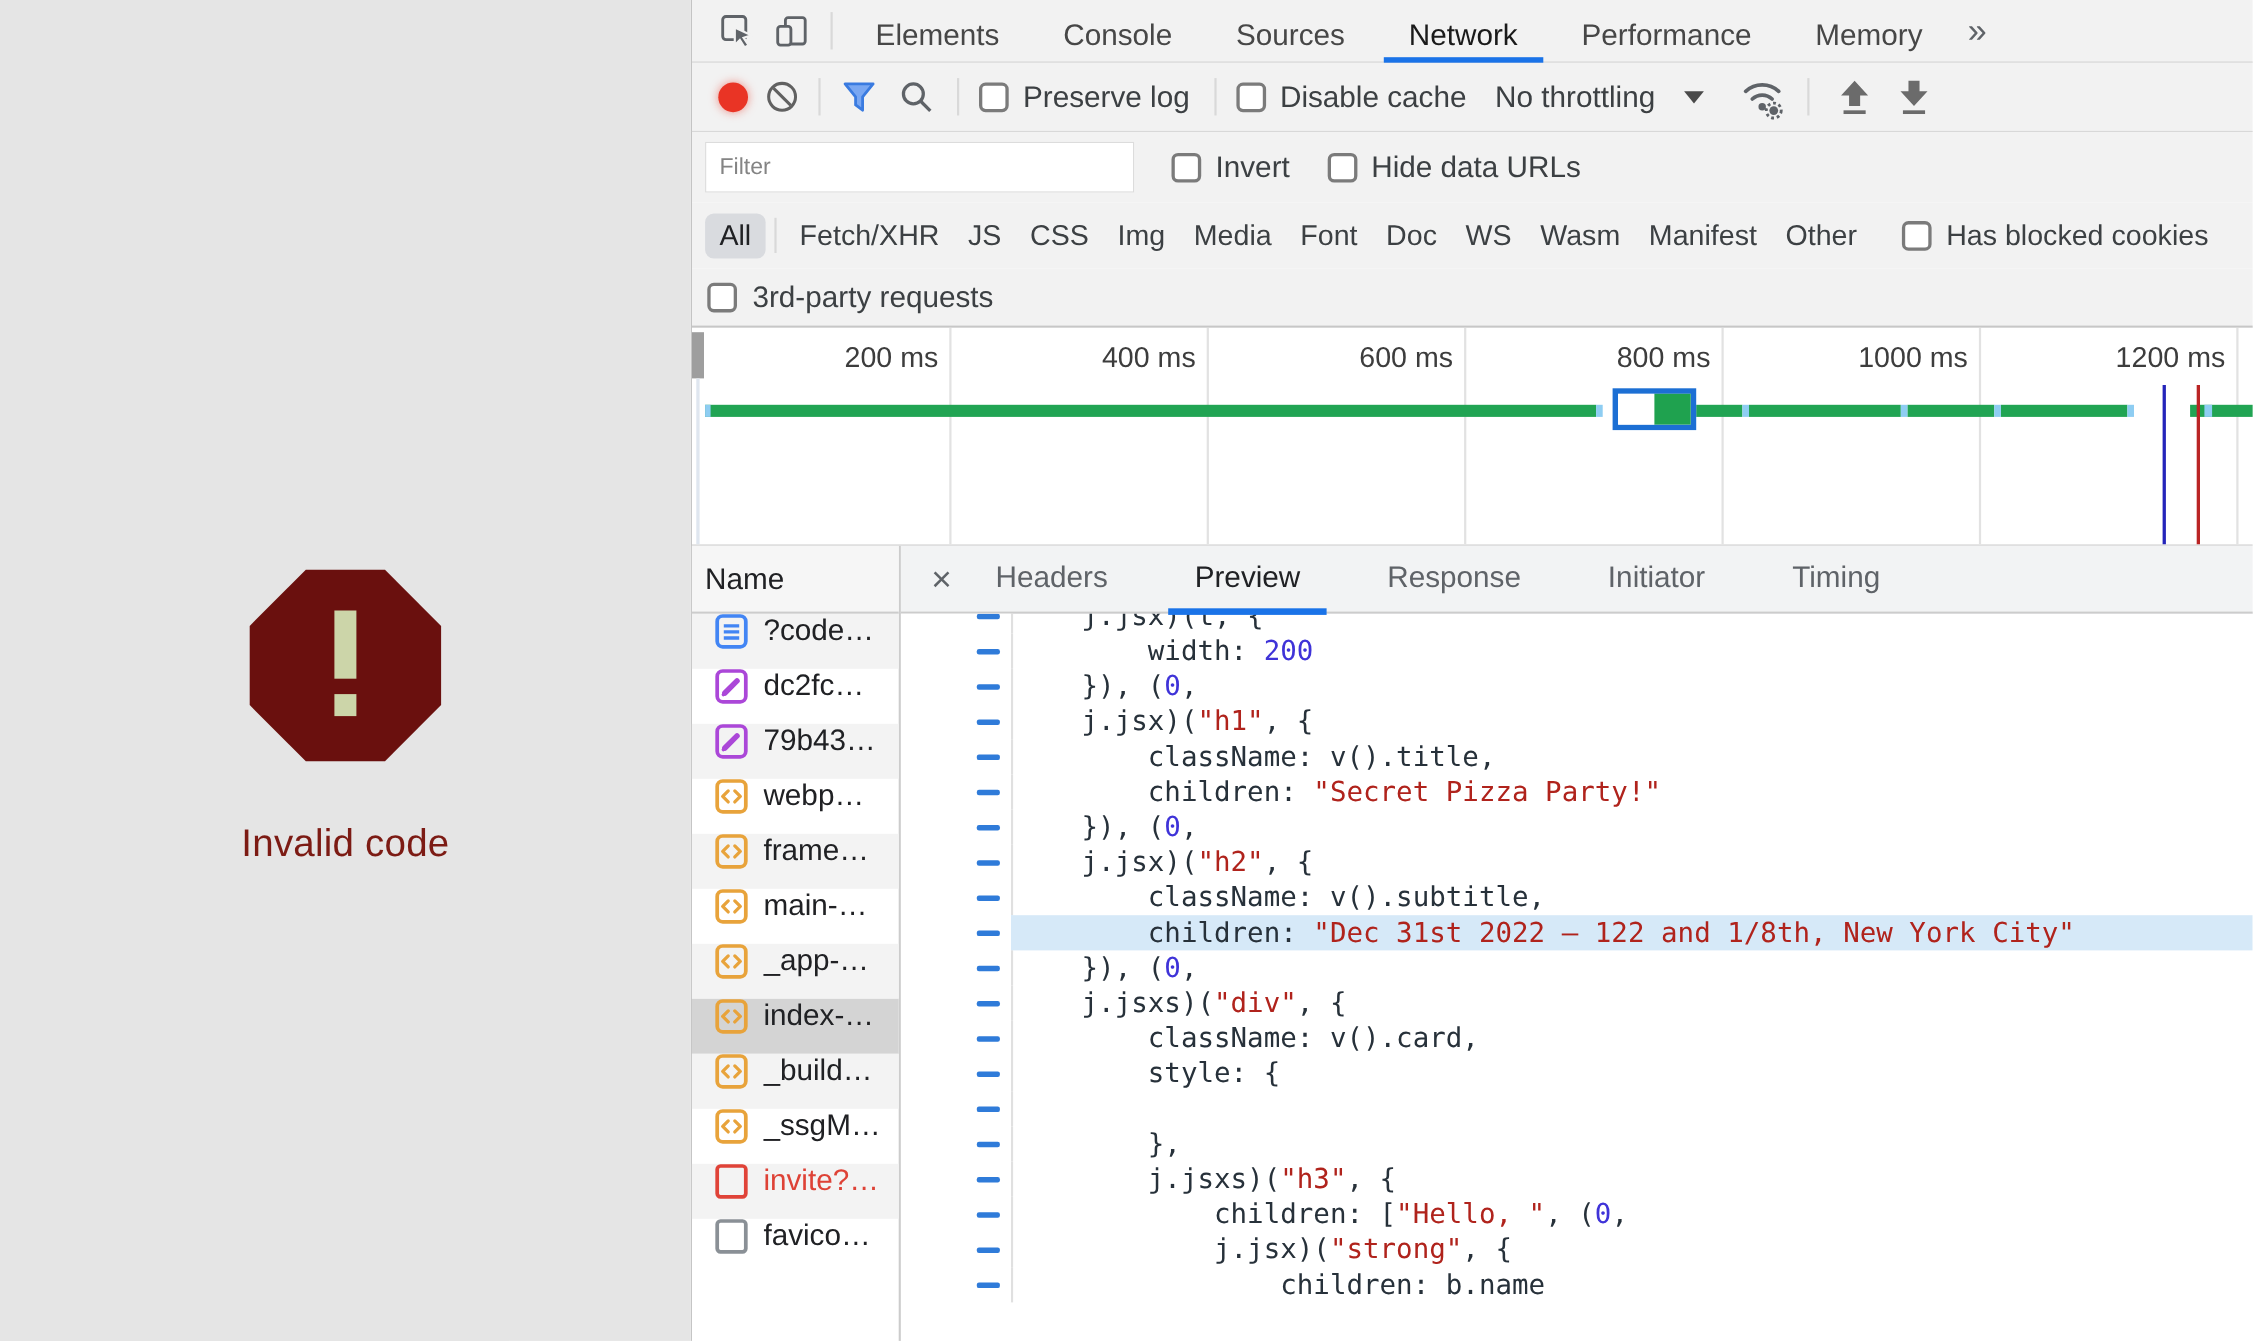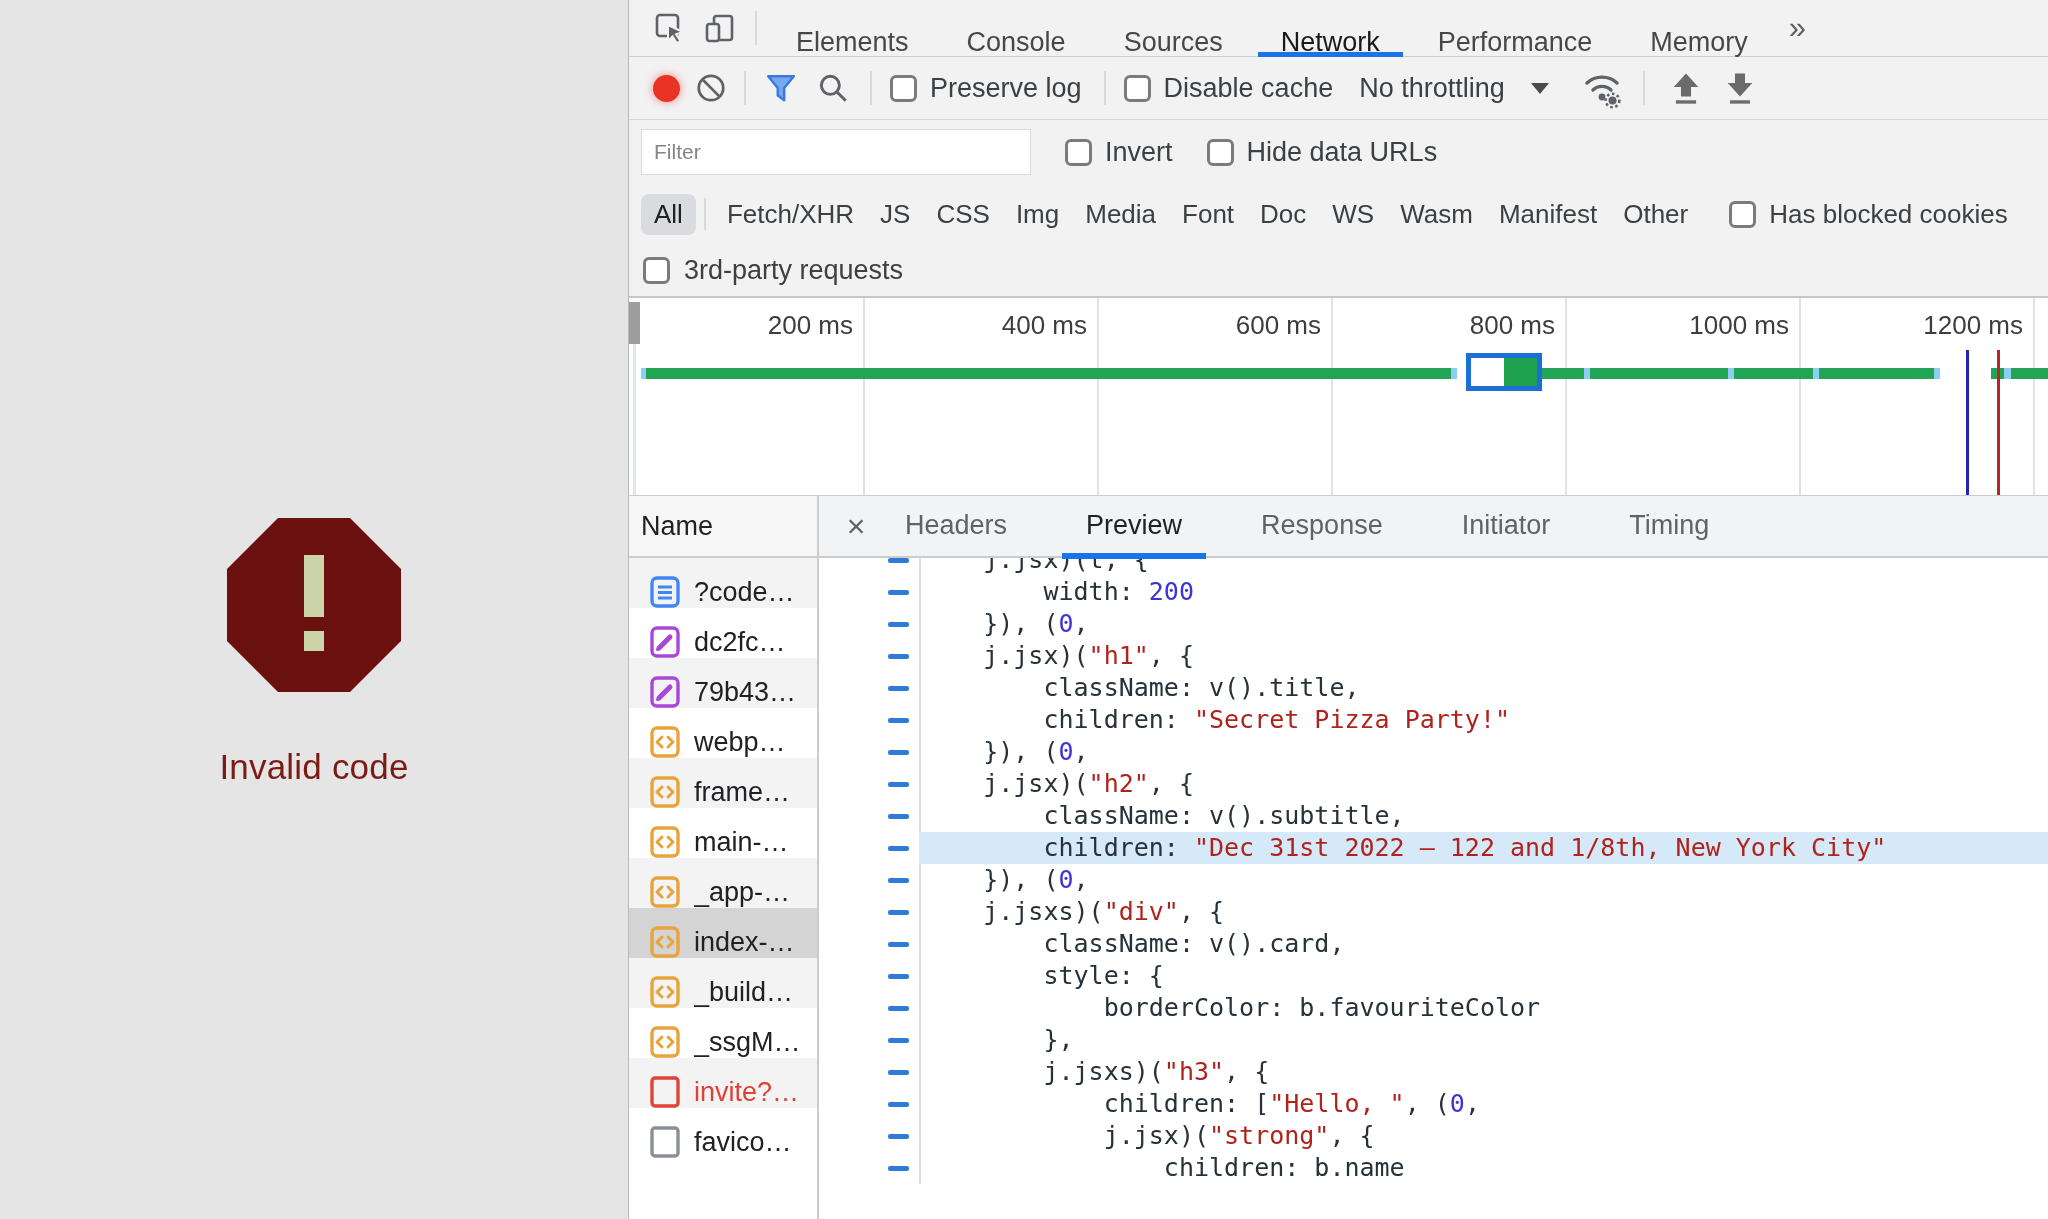--- a/index.html
+++ b/index.html
@@ -11,21 +11,21 @@
   .error-wrap { position:absolute; top:517px; left:0; right:0; display:flex; flex-direction:column; align-items:center; }
   .error-text { margin-top:54px; font-size:35px; letter-spacing:.2px; }
 
   
   .devtools { width:1420px; height:100%; display:flex; flex-direction:column; border-left:1px solid #b9b9b9; background:#fff; }
 
   .tabbar { height:57px; background:#f2f2f2; border-bottom:1px solid #ccc; display:flex; align-items:center; padding-left:16px; flex:none; }
   .tb-icon { width:50px; height:57px; display:flex; align-items:center; justify-content:center; }
   .vsep { width:2px; height:34px; background:#d9d9d9; margin:0 10px; flex:none; }
   .main-tabs { display:flex; height:57px; }
-  .main-tab { padding:14px 29px; line-height:56px; font-size:27px; color:#474747; position:relative; white-space:nowrap; }
+  .main-tab { padding:4px 29px; line-height:56px; font-size:27px; color:#474747; position:relative; white-space:nowrap; }
   .main-tab.active { color:#1a1a1a; }
   .main-tab.active::after { content:""; position:absolute; left:6px; right:6px; bottom:0; height:5px; background:#1a73e8; }
   .more-tabs { font-size:31px; color:#5f6368; margin-left:12px; }
 
   .toolbar { height:63px; background:#f2f2f2; border-bottom:1px solid #d8d8d8; display:flex; align-items:center; padding:0 16px; flex:none; font-size:27px; color:#3c4043; }
   .rec-dot { width:27px; height:27px; border-radius:50%; background:#e93425; box-shadow:0 0 9px rgba(233,52,37,.55); margin:0 14px 0 8px; flex:none; }
   .ico { display:flex; align-items:center; justify-content:center; flex:none; }
   .cb { width:27px; height:27px; border:3px solid #7b7b7b; border-radius:6px; background:#fff; flex:none; }
   .cb-group { display:flex; align-items:center; gap:13px; white-space:nowrap; }
   .throttle { display:flex; align-items:center; gap:26px; margin-left:26px; white-space:nowrap; }
@@ -54,21 +54,21 @@
   .selbox { position:absolute; display:flex; border:5px solid #1c6fd4; background:#fff; }
   .selbox .w { flex:1; background:#fff; }
   .selbox .g { flex:1; background:#1fa24f; }
   .evline { position:absolute; top:52px; bottom:0; width:3px; }
 
   
   .bottom { flex:1; display:flex; min-height:0; }
   .namecol { width:190px; flex:none; border-right:2px solid #ccc; display:flex; flex-direction:column; background:#fff; }
   .namehdr { height:62px; flex:none; border-bottom:2px solid #ccc; background:#f6f6f6; display:flex; align-items:center; padding-left:12px; font-size:27px; color:#202124; }
   .req-rows { flex:1; }
-  .req-row { height:50px; display:flex; align-items:flex-end; gap:13px; padding-left:20px; font-size:27px; color:#202124; }
+  .req-row { height:50px; display:flex; align-items:flex-start; gap:13px; padding-left:20px; font-size:27px; color:#202124; }
   .req-row.stripe { background:#f3f3f3; }
   .req-row.selected { background:#d4d4d4; }
   .req-row.error-text-row .req-label { color:#de4236; }
   .ricon { width:32px; height:32px; flex:none; display:flex; align-items:center; justify-content:center; }
   .req-label { white-space:nowrap; overflow:hidden; }
 
   .detail { flex:1; display:flex; flex-direction:column; min-width:0; }
   .dethdr { height:62px; flex:none; background:#f2f3f4; border-bottom:2px solid #ccc; display:flex; align-items:center; padding-left:14px; font-size:27px; color:#5f6368; }
   .det-close { width:46px; text-align:center; font-size:32px; color:#5f6368; }
   .det-tabs { display:flex; height:62px;gap:27px; }
@@ -478,21 +478,21 @@
             <div class="code-line">
               <div class="gutter">
                 <div class="dash"></div>
               </div>
               <div class="lctext"><span>        </span><span class="c-d">style: {</span></div>
             </div>
             <div class="code-line">
               <div class="gutter">
                 <div class="dash"></div>
               </div>
-              <div class="lctext"><span>            </span><span class="c-d">borderColor: b.favouriteColor</span></div>
+              <div class="lctext"><span>            </span></div>
             </div>
             <div class="code-line">
               <div class="gutter">
                 <div class="dash"></div>
               </div>
               <div class="lctext"><span>        </span><span class="c-d">},</span></div>
             </div>
             <div class="code-line">
               <div class="gutter">
                 <div class="dash"></div>

